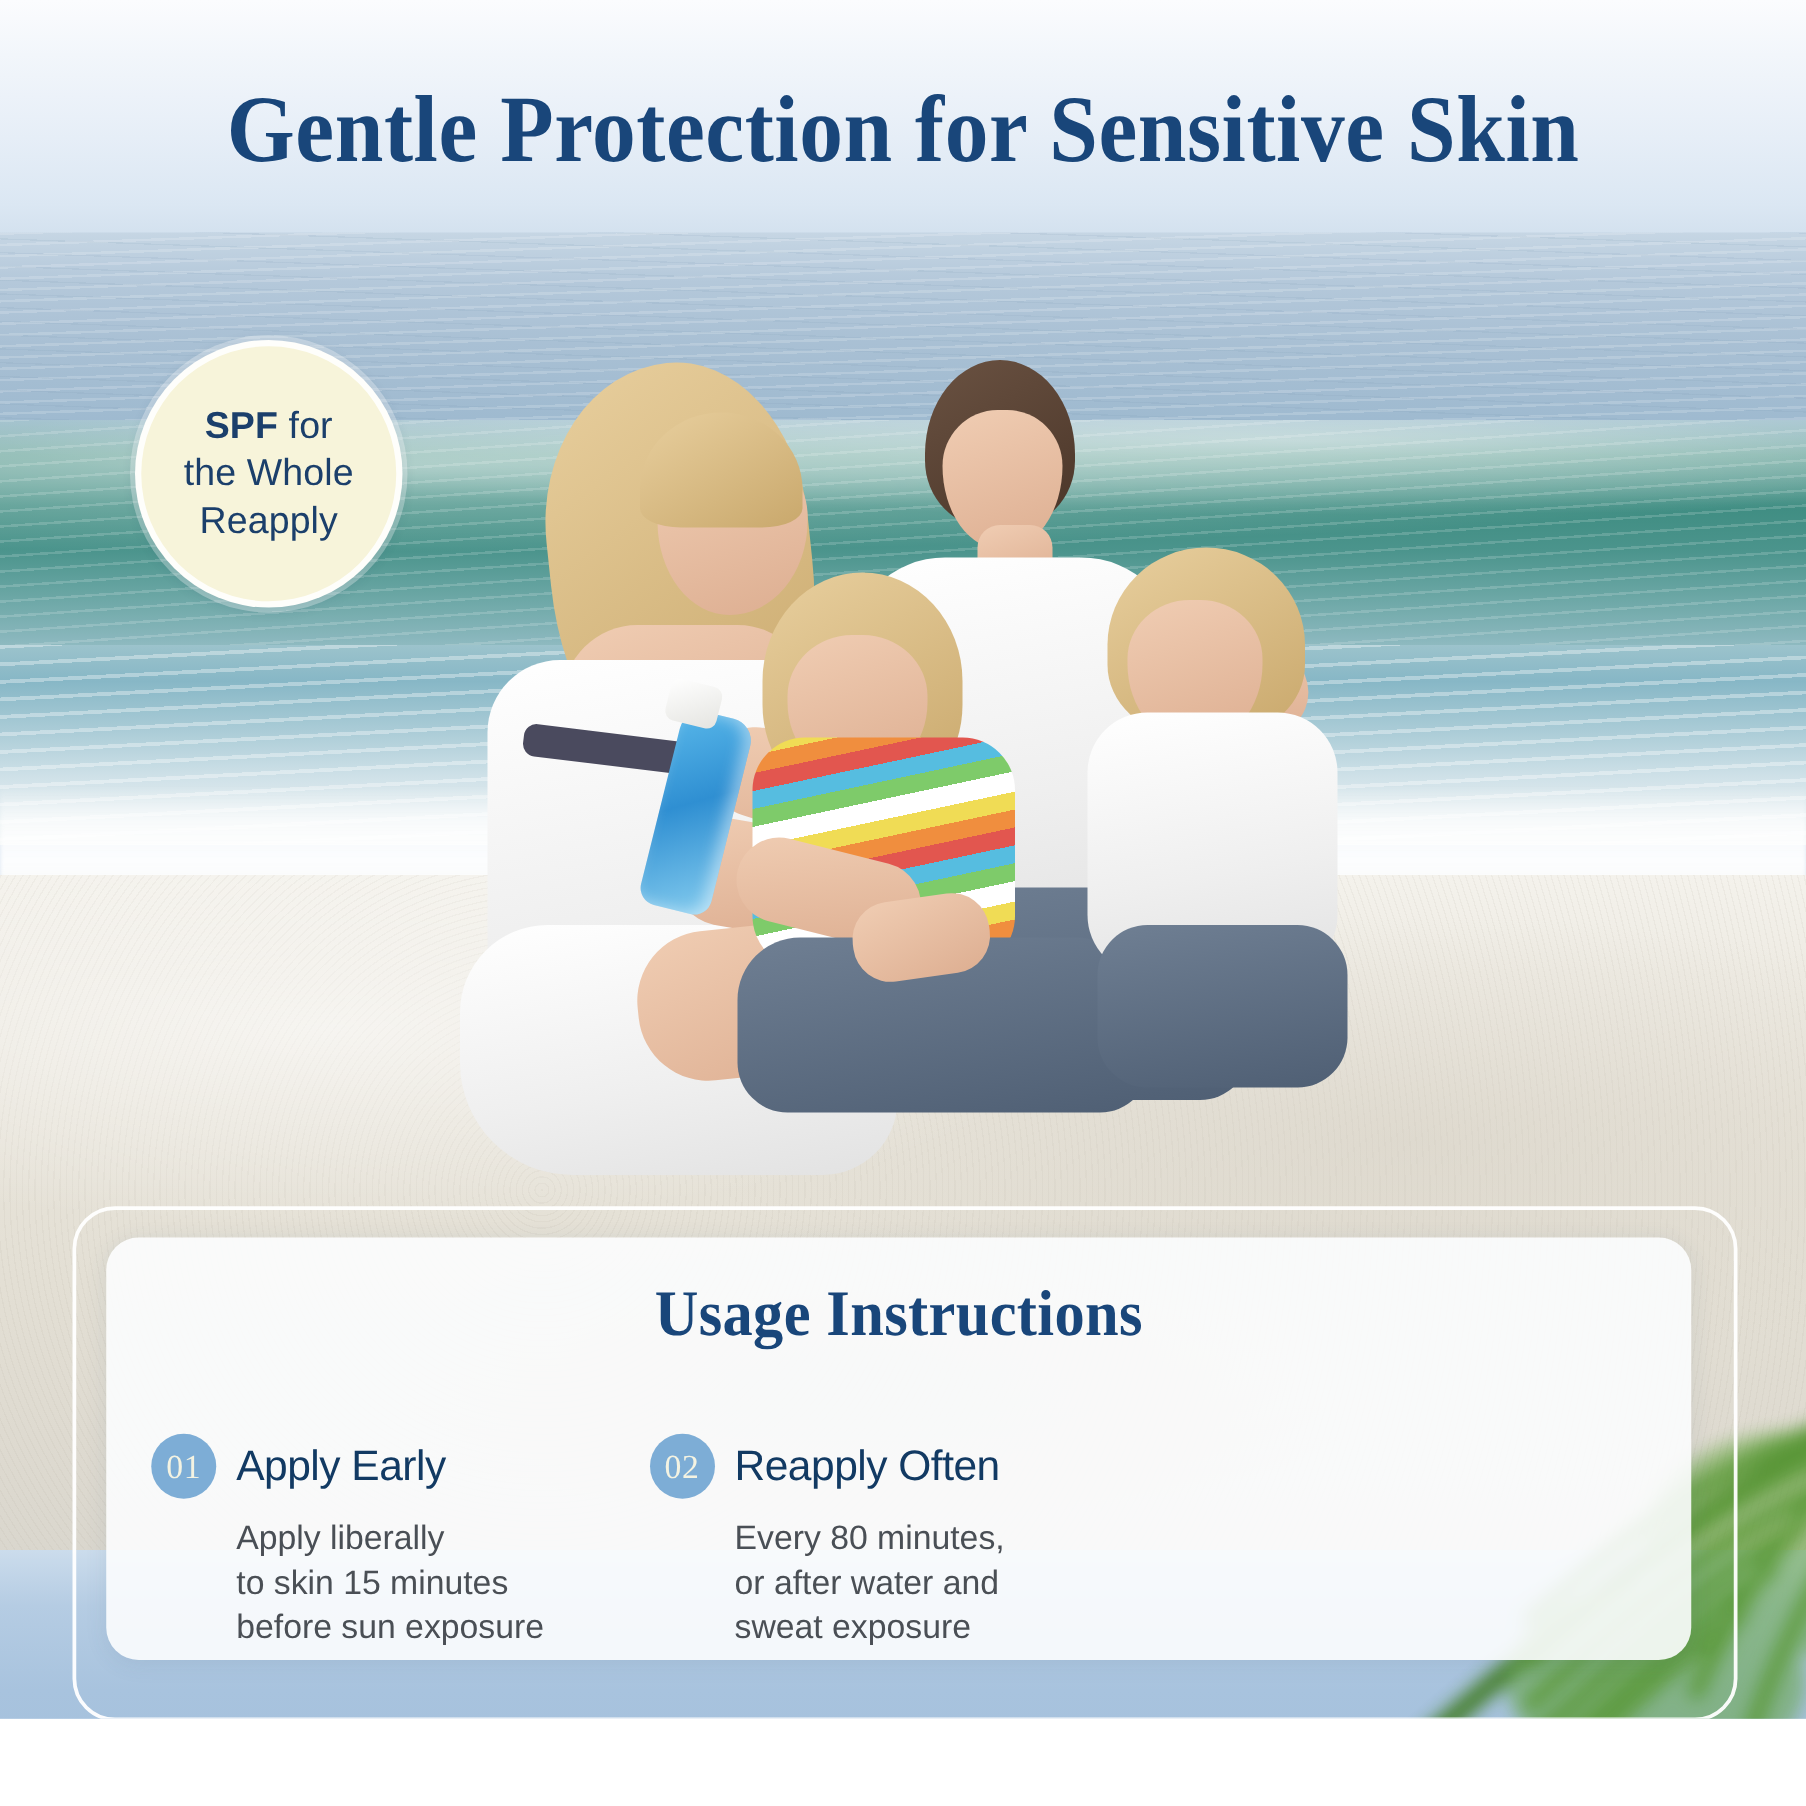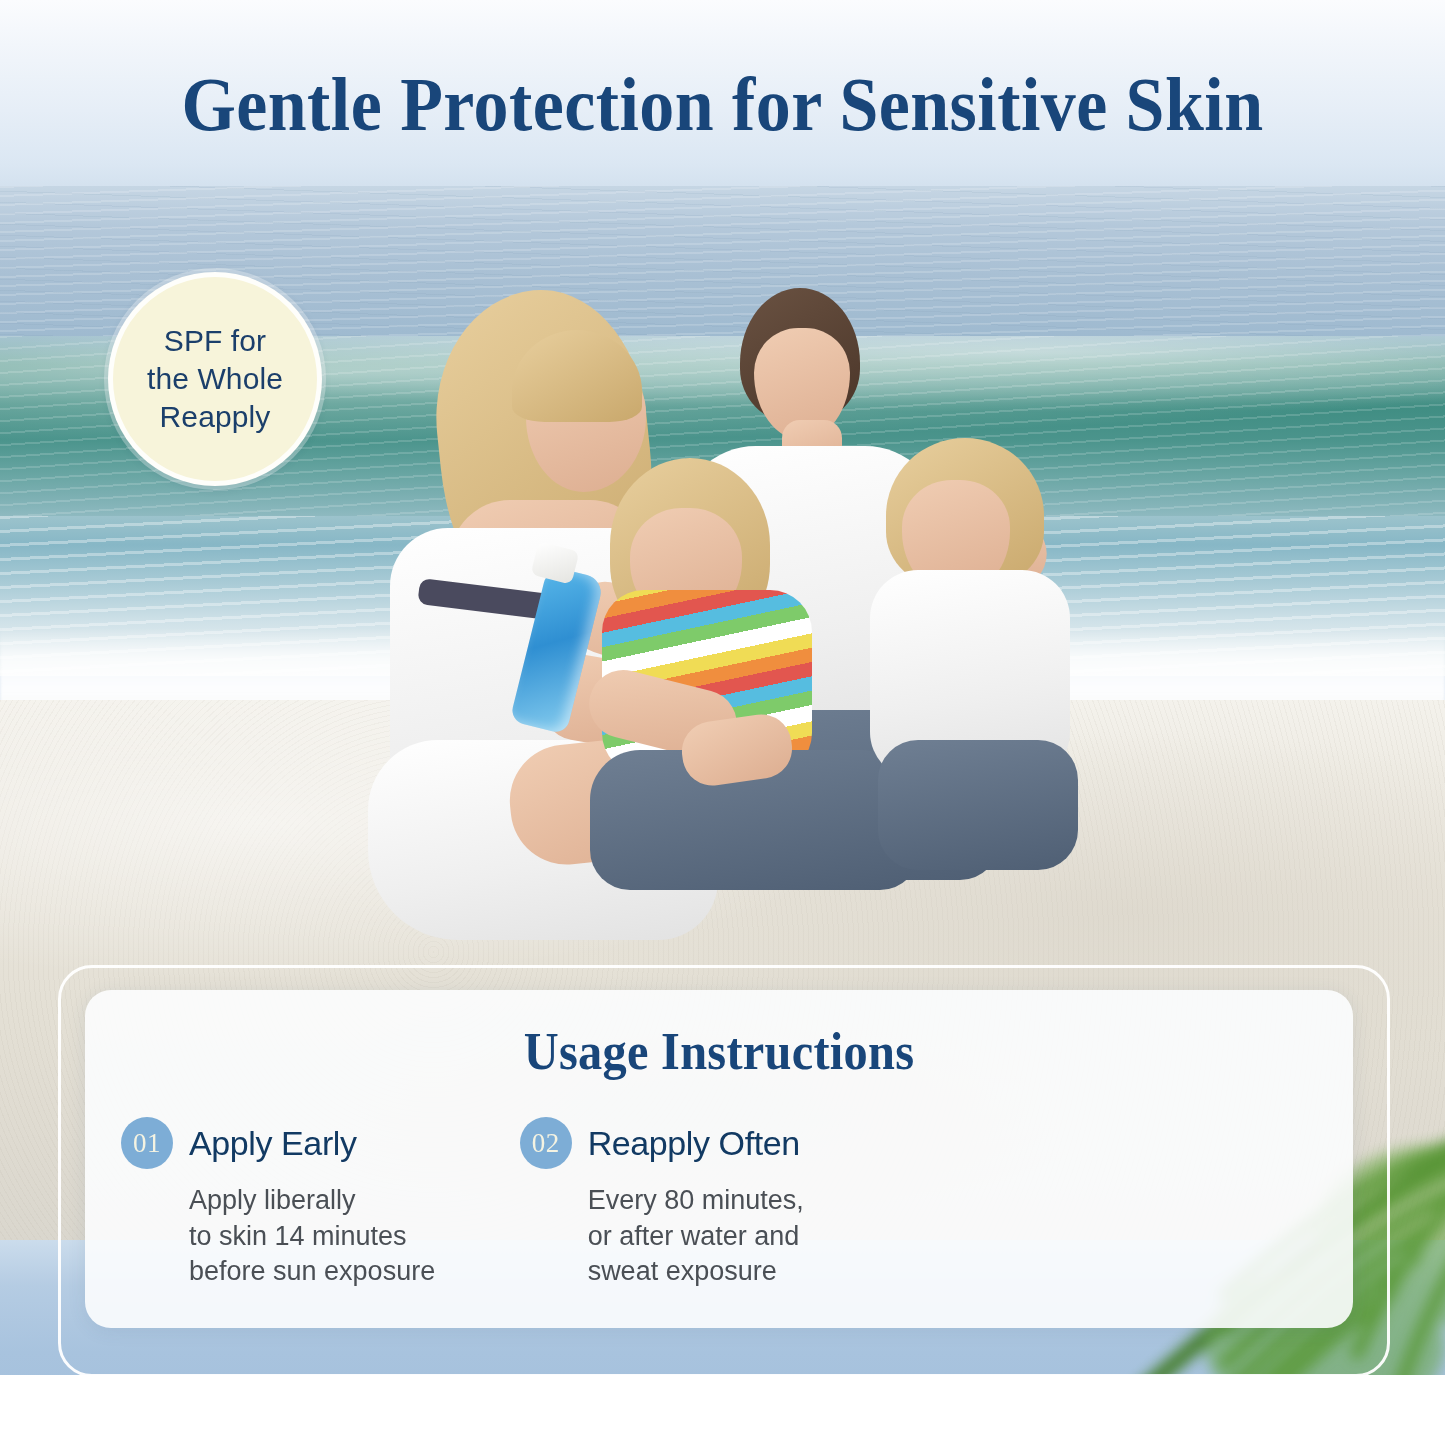--- a/index.html
+++ b/index.html
@@ -125,21 +125,21 @@
     box-shadow: 0 0 0 4px rgba(255,255,255,.30), 0 2px 10px rgba(40,70,100,.18);
     display: flex; align-items: center; justify-content: center;
   }
   .badge-text {
     text-align: center;
     color: #1b3f6b;
     font-size: 30px;
     line-height: 1.26;
     letter-spacing: .1px;
   }
-  .badge-text b { font-weight: 400; margin-top: 48px; }
+  .badge-text b { font-weight: 700; margin-top: 48px; }
 
   
   .title {
     position: absolute; left: 0; top: 66px; width: 1445px;
     text-align: center;
     font-family: "Liberation Serif", "DejaVu Serif", serif;
     font-weight: 700;
     font-size: 76px;
     line-height: 1;
     color: #19467a;
@@ -169,21 +169,21 @@
     text-align: center;
     font-family: "Liberation Serif", "DejaVu Serif", serif;
     font-weight: 700;
     font-size: 52px;
     color: #19467a;
     transform: scaleX(.93);
     letter-spacing: .3px;
   }
 
   .steps { display: flex; margin-top: 36px; padding: 0 36px; }
-  .step { width: 33.33%; position: relative; }
+  .step { width: 33.33%; position: relative; margin-top: 30px; }
 
   .step-head { display: flex; align-items: center; gap: 16px; }
   .num {
     flex: 0 0 auto;
     width: 52px; height: 52px; border-radius: 50%;
     background: #7dadd6;
     color: #f4f3e2;
     font-family: "Liberation Serif", "DejaVu Serif", serif;
     font-size: 27px; font-weight: 400;
     display: flex; align-items: center; justify-content: center;
@@ -294,21 +294,21 @@
     <div class="panel-title">Usage Instructions</div>
 
     <div class="steps">
 
       <div class="step">
         <div class="step-head">
           <div class="num">01</div>
           <div class="step-title">Apply Early</div>
         </div>
         <div class="step-body">Apply liberally
-to skin 14 minutes
+to skin 15 minutes
 before sun exposure</div>
       </div>
 
       <div class="step">
         <div class="step-head">
           <div class="num">02</div>
           <div class="step-title">Reapply Often</div>
         </div>
         <div class="step-body">Every 80 minutes,
 or after water and

